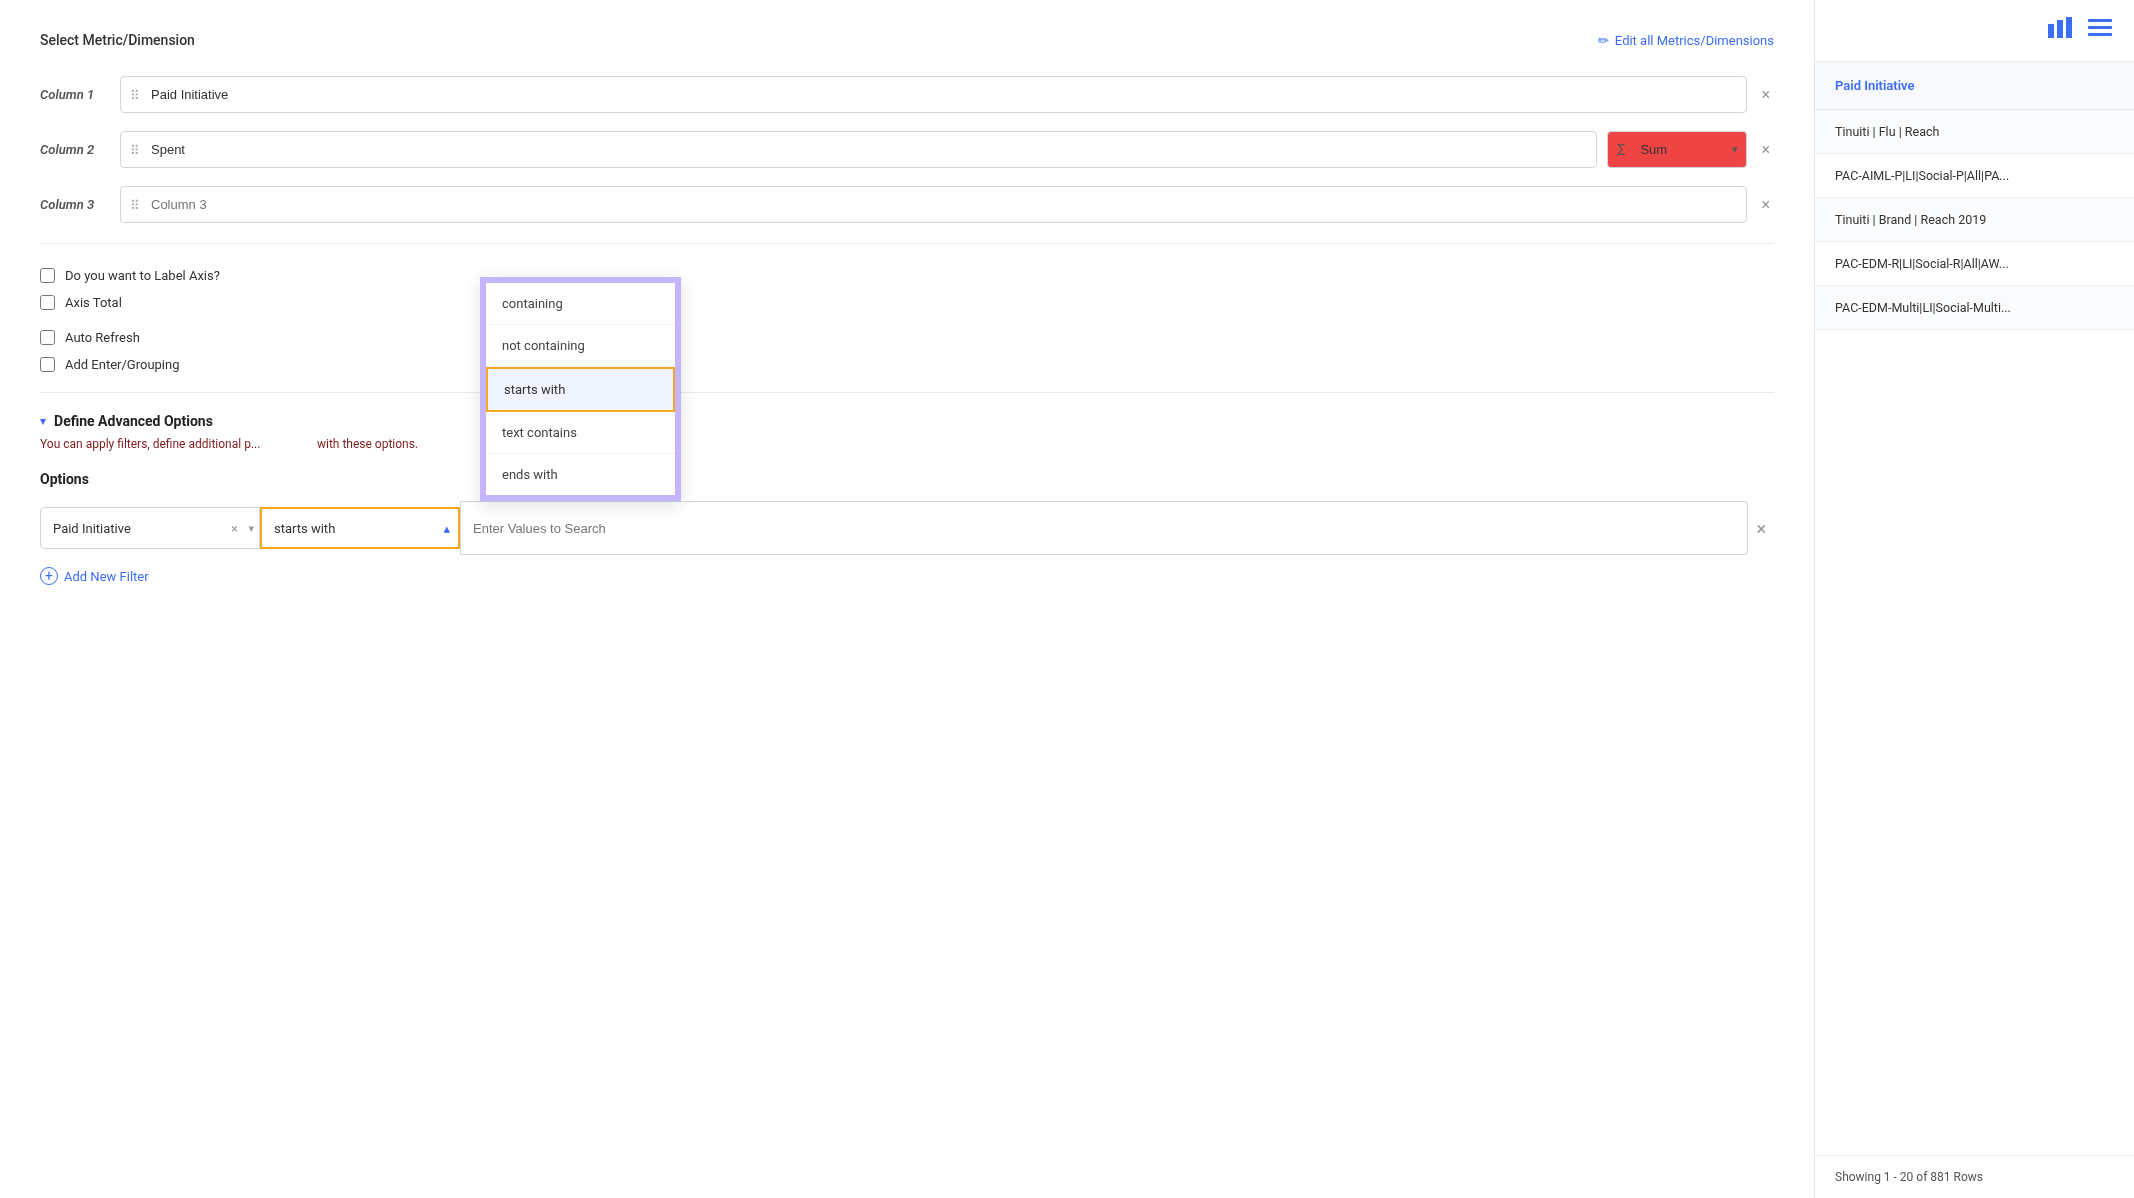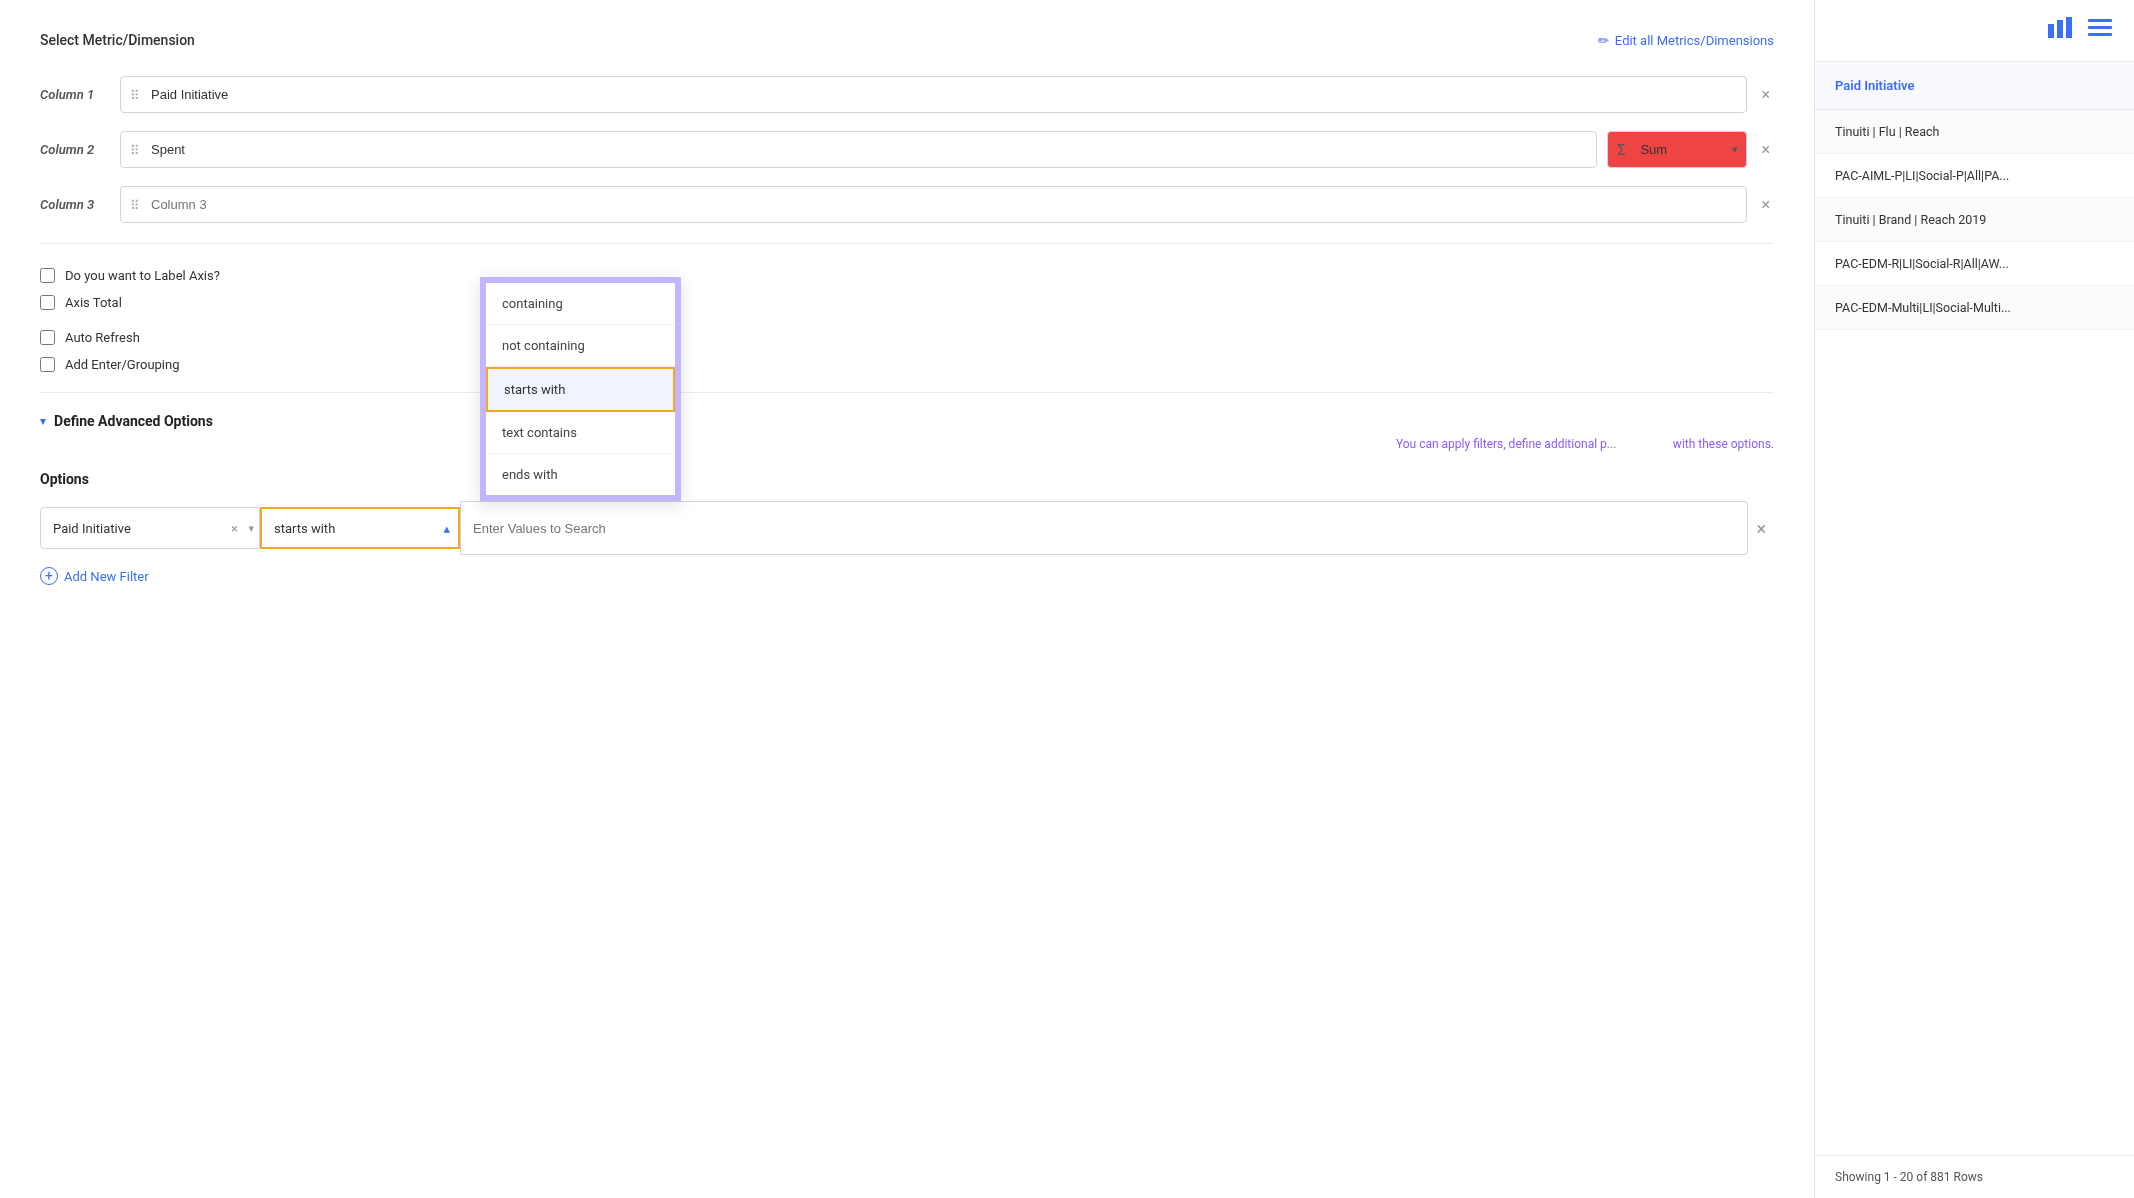--- a/index.html
+++ b/index.html
@@ -196,24 +196,23 @@
     }
 
     .advanced-title {
       font-size: 14px;
       font-weight: 700;
       color: #222;
     }
 
     .advanced-desc {
       font-size: 12px;
-      color: #8b5cf6;
+      color: #7f1d1d;
       margin-bottom: 20px;
       margin-top: 4px;
-      text-align: right;
     }
 
     
     .filters-title {
       font-size: 14px;
       font-weight: 700;
       color: #222;
       margin-bottom: 14px;
     }
 

